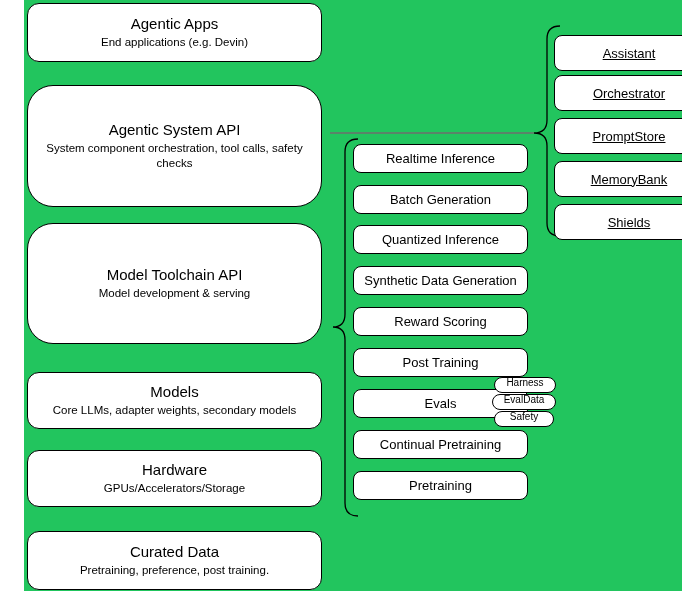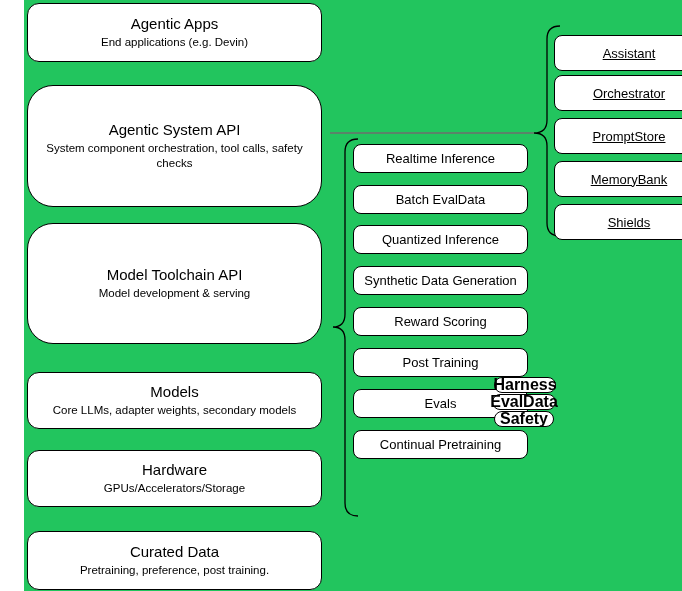--- a/index.html
+++ b/index.html
@@ -43,26 +43,24 @@
     border-radius: 8px; font-size: 13px; text-decoration: underline;
   }
   .pill {
     position: absolute;
     height: 16px;
     background: #ffffff;
     border: 1.3px solid #000000;
     border-radius: 999px;
     box-sizing: border-box;
     display: flex;
-    align-items: center;
     justify-content: center;
-    font-size: 16px;
+    font-size: 10px;
     line-height: 1;
     z-index: 3;
-    font-weight: bold;
   }
 </style>
 </head>
 <body>
 
 <div class="canvas">
 
   <svg class="overlay" viewBox="0 0 682 591" xmlns="http://www.w3.org/2000/svg">
 
     <line x1="306" y1="133" x2="510" y2="133" stroke="#6e6e6e" stroke-width="1.4" fill="none"></line>
@@ -99,39 +97,42 @@
 
   <div class="box lbox" style="top:531px; height:59px; border-radius:12px">
     <div class="t">Curated Data</div>
     <div class="s">Pretraining, preference, post training.</div>
   </div>
 
   <div class="box mbox" style="top:144px">
     <span>Realtime Inference</span>
   </div>
   <div class="box mbox" style="top:185px">
-    <span>Batch EvalData</span>
+    <span>Batch Generation</span>
   </div>
   <div class="box mbox" style="top:266px">
     <span>Synthetic Data Generation</span>
   </div>
   <div class="box mbox" style="top:225px">
     <span>Quantized Inference</span>
   </div>
   <div class="box mbox" style="top:307px">
     <span>Reward Scoring</span>
   </div>
   <div class="box mbox" style="top:348px">
     <span>Post Training</span>
   </div>
   <div class="box mbox" style="top:389px">
     <span>Evals</span>
   </div>
   <div class="box mbox" style="top:430px">
     <span>Continual Pretraining</span>
+  </div>
+  <div class="box mbox" style="top:471px">
+    <span>Pretraining</span>
   </div>
 
   <div class="pill" style="left:470px; top:377px; width:62px">
     <span>Harness</span>
   </div>
   <div class="pill" style="left:468px; top:394px; width:64px">
     <span>EvalData</span>
   </div>
   <div class="pill" style="left:470px; top:411px; width:60px">
     <span>Safety</span>

